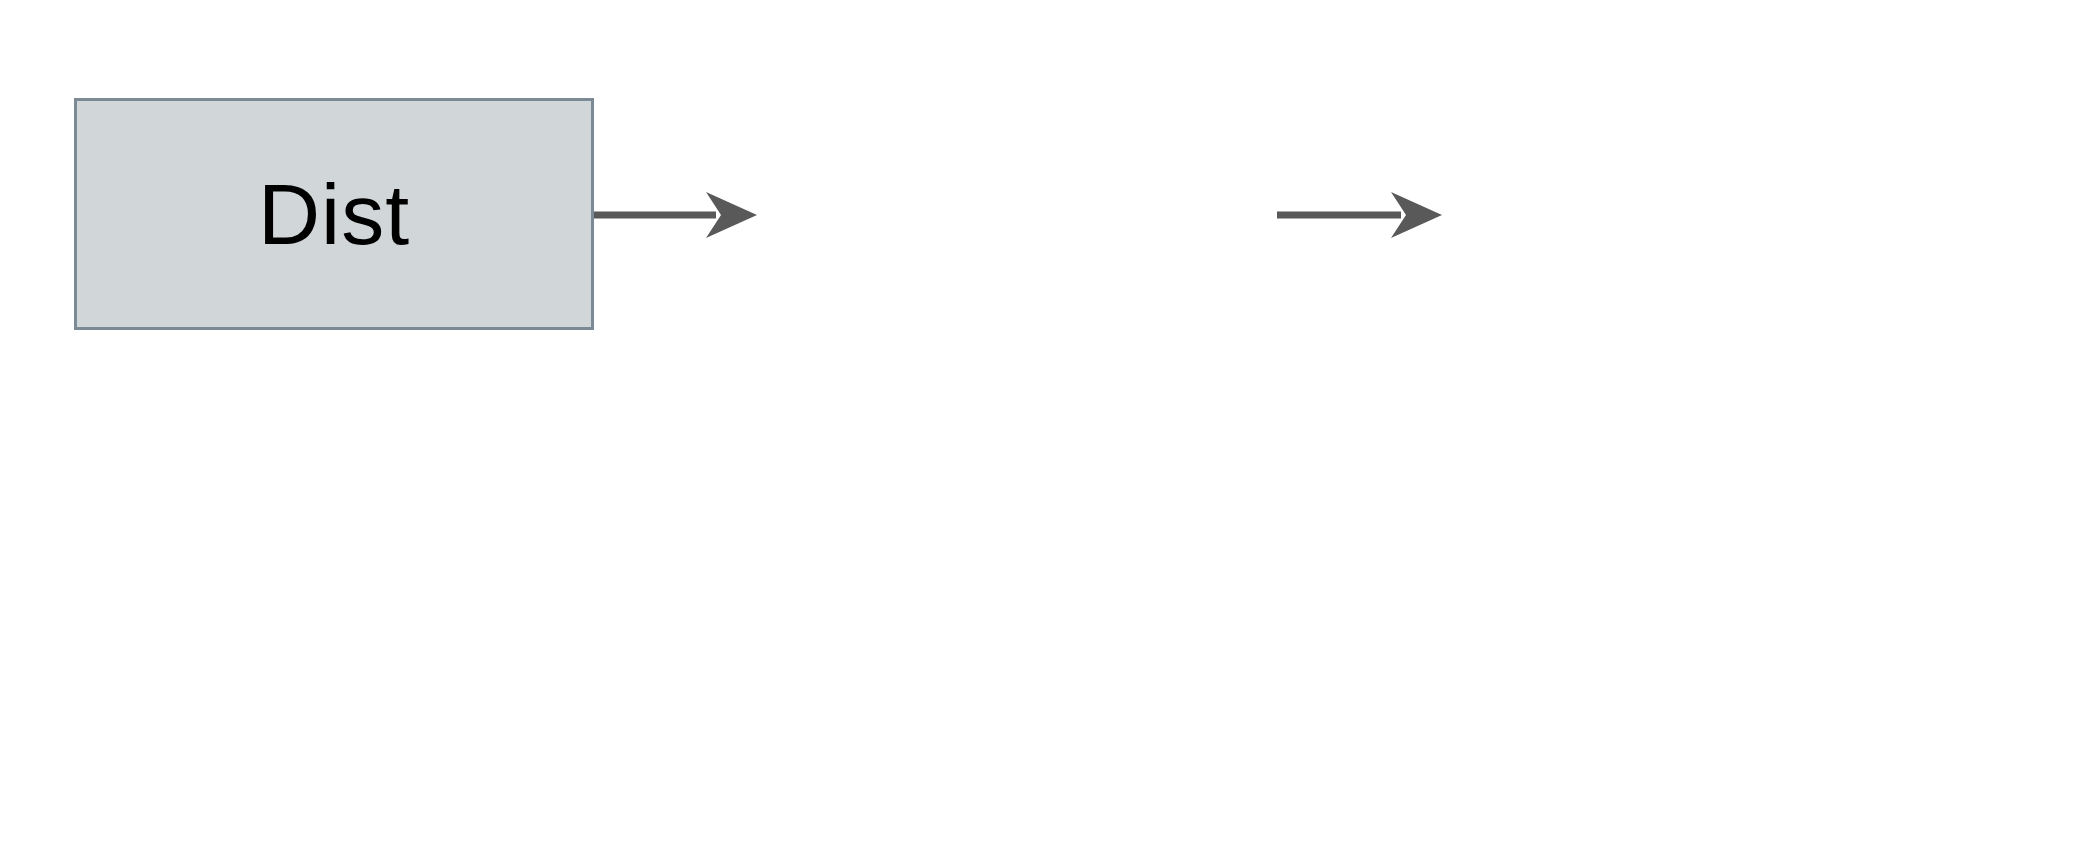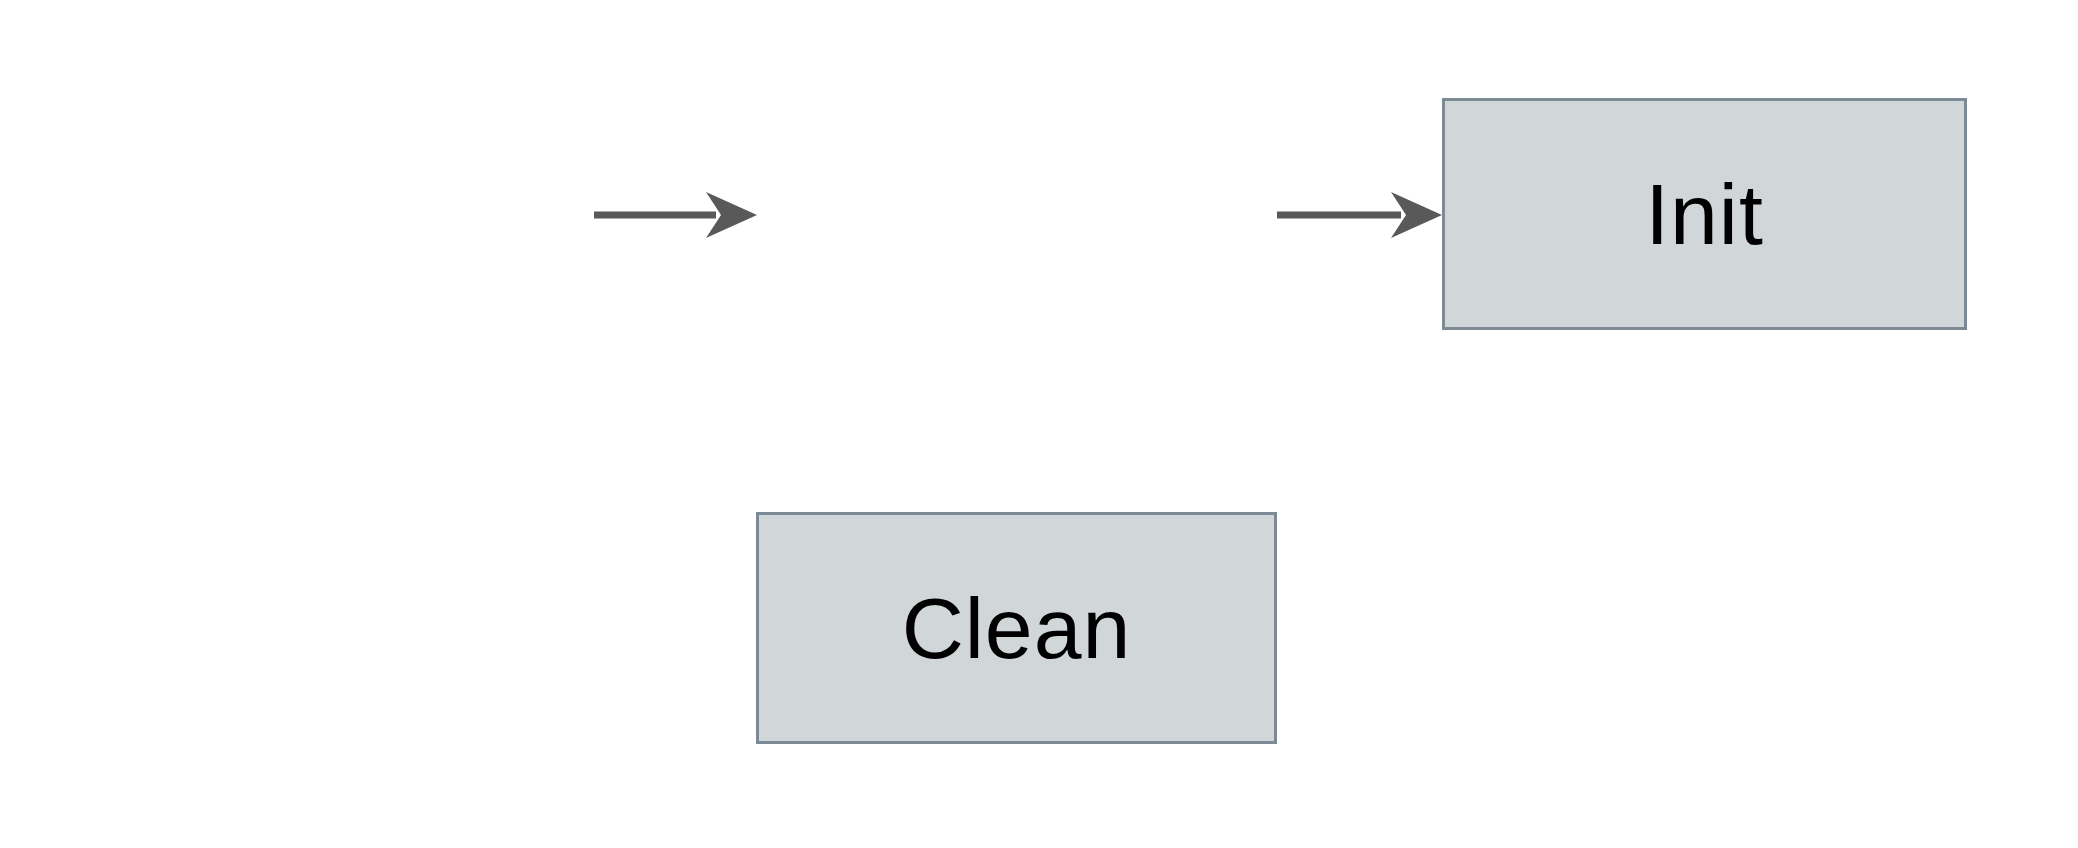--- a/index.html
+++ b/index.html
@@ -46,33 +46,30 @@
   #edge-compile-to-init { left: 1277px; width: 165px; }
   .edge .shaft, .edge .head {
     fill: var(--arrow, #595959);
   }
 </style>
 </head>
 <body>
 
 <div class="canvas">
 
+  <div class="node" id="node-dist">
+    <span class="node-label">Dist</span>
+  </div>
 
   <svg class="edge" id="edge-dist-to-compile" viewBox="0 0 163 60" xmlns="http://www.w3.org/2000/svg" aria-hidden="true">
     <rect class="shaft" x="0" y="26.5" width="122" height="7"></rect>
     <polygon class="head" points="163,30 112,7 127,30 112,53"></polygon>
   </svg>
 
 
   <svg class="edge" id="edge-compile-to-init" viewBox="0 0 165 60" xmlns="http://www.w3.org/2000/svg" aria-hidden="true">
     <rect class="shaft" x="0" y="26.5" width="124" height="7"></rect>
     <polygon class="head" points="165,30 114,7 129,30 114,53"></polygon>
   </svg>
 
-  <div class="node" id="node-init">
-    <span class="node-label">Init</span>
-  </div>
 
-  <div class="node" id="node-clean">
-    <span class="node-label">Clean</span>
-  </div>
 
 </div>
 
 </body></html>

